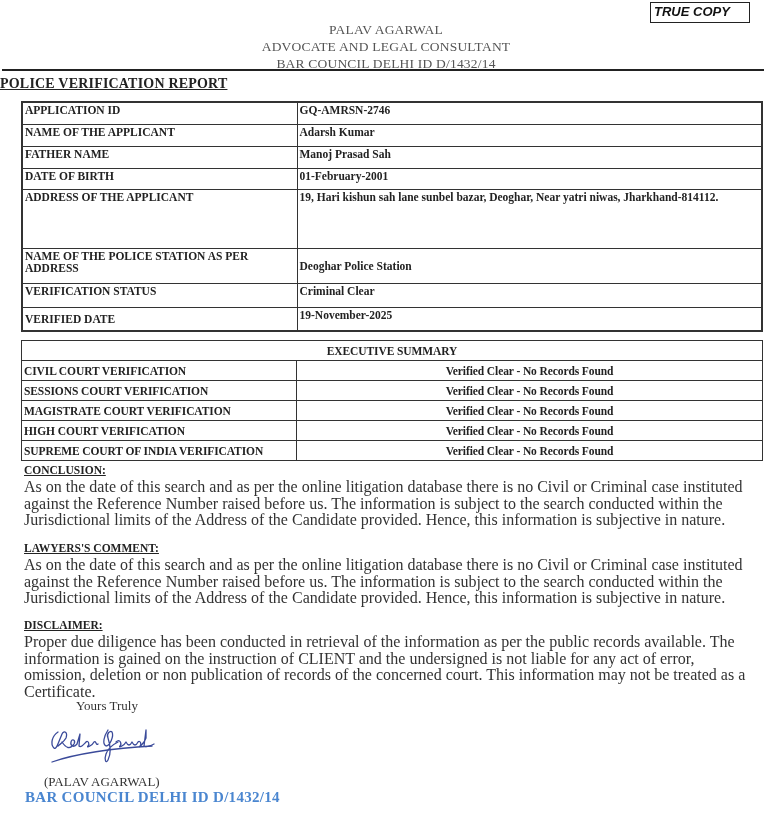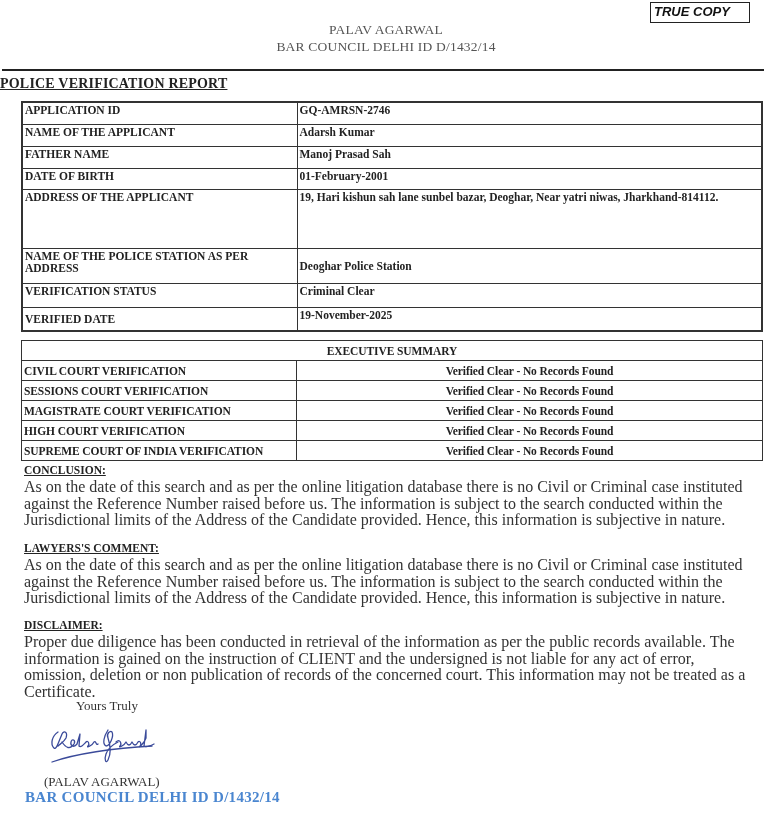--- a/index.html
+++ b/index.html
@@ -44,20 +44,21 @@
     .yours { position: absolute; top: 698px; left: 76px; font-size: 13px; color: #333; }
     .signature { position: absolute; top: 722px; left: 44px; width: 116px; height: 50px; }
     .sig-name { position: absolute; top: 774px; left: 44px; font-size: 13px; color: #333; }
     .bar-council { position: absolute; top: 789px; left: 25px; font-size: 15px; font-weight: bold; color: #4a86d0; letter-spacing: 0.3px; }
   </style>
 </head>
 <body>
 
 <div class="letterhead">
   <div>PALAV AGARWAL</div>
+  <div>ADVOCATE AND LEGAL CONSULTANT</div>
   <div>BAR COUNCIL DELHI ID D/1432/14</div>
 </div>
 
 <div class="true-copy">TRUE COPY</div>
 
 <div class="head-rule"></div>
 
 <div class="report-title">POLICE VERIFICATION REPORT</div>
 
 <table class="details">

